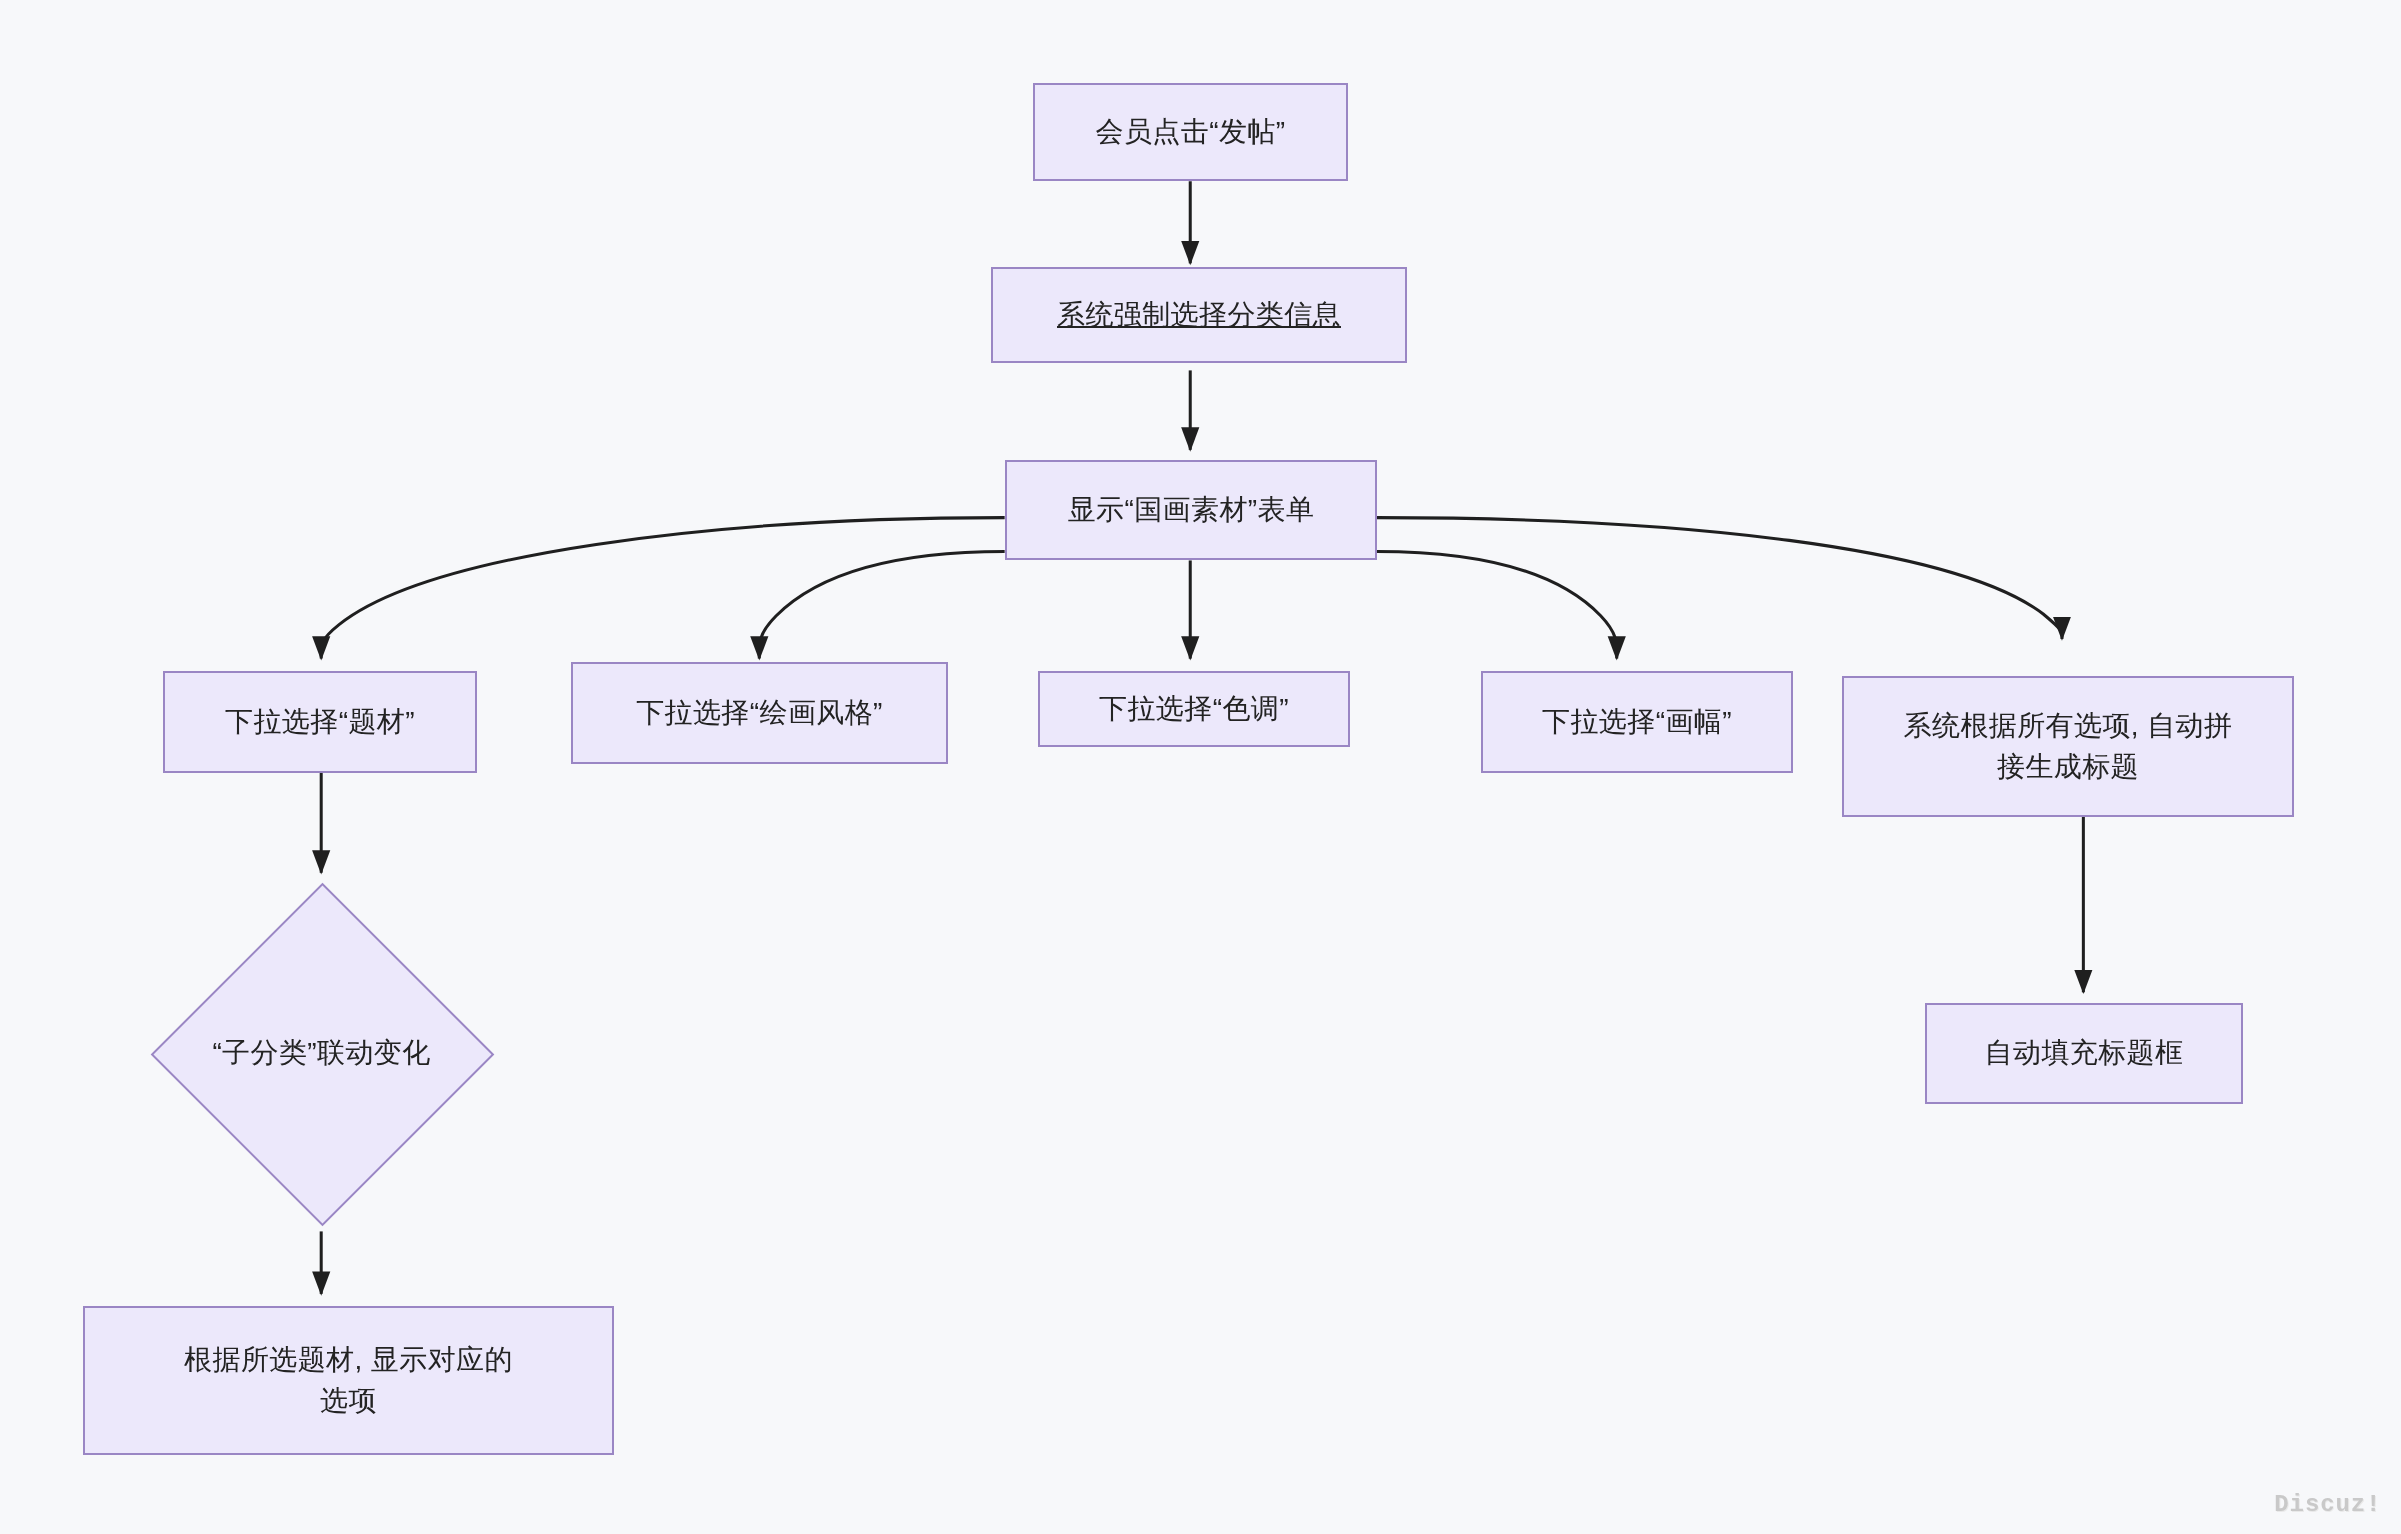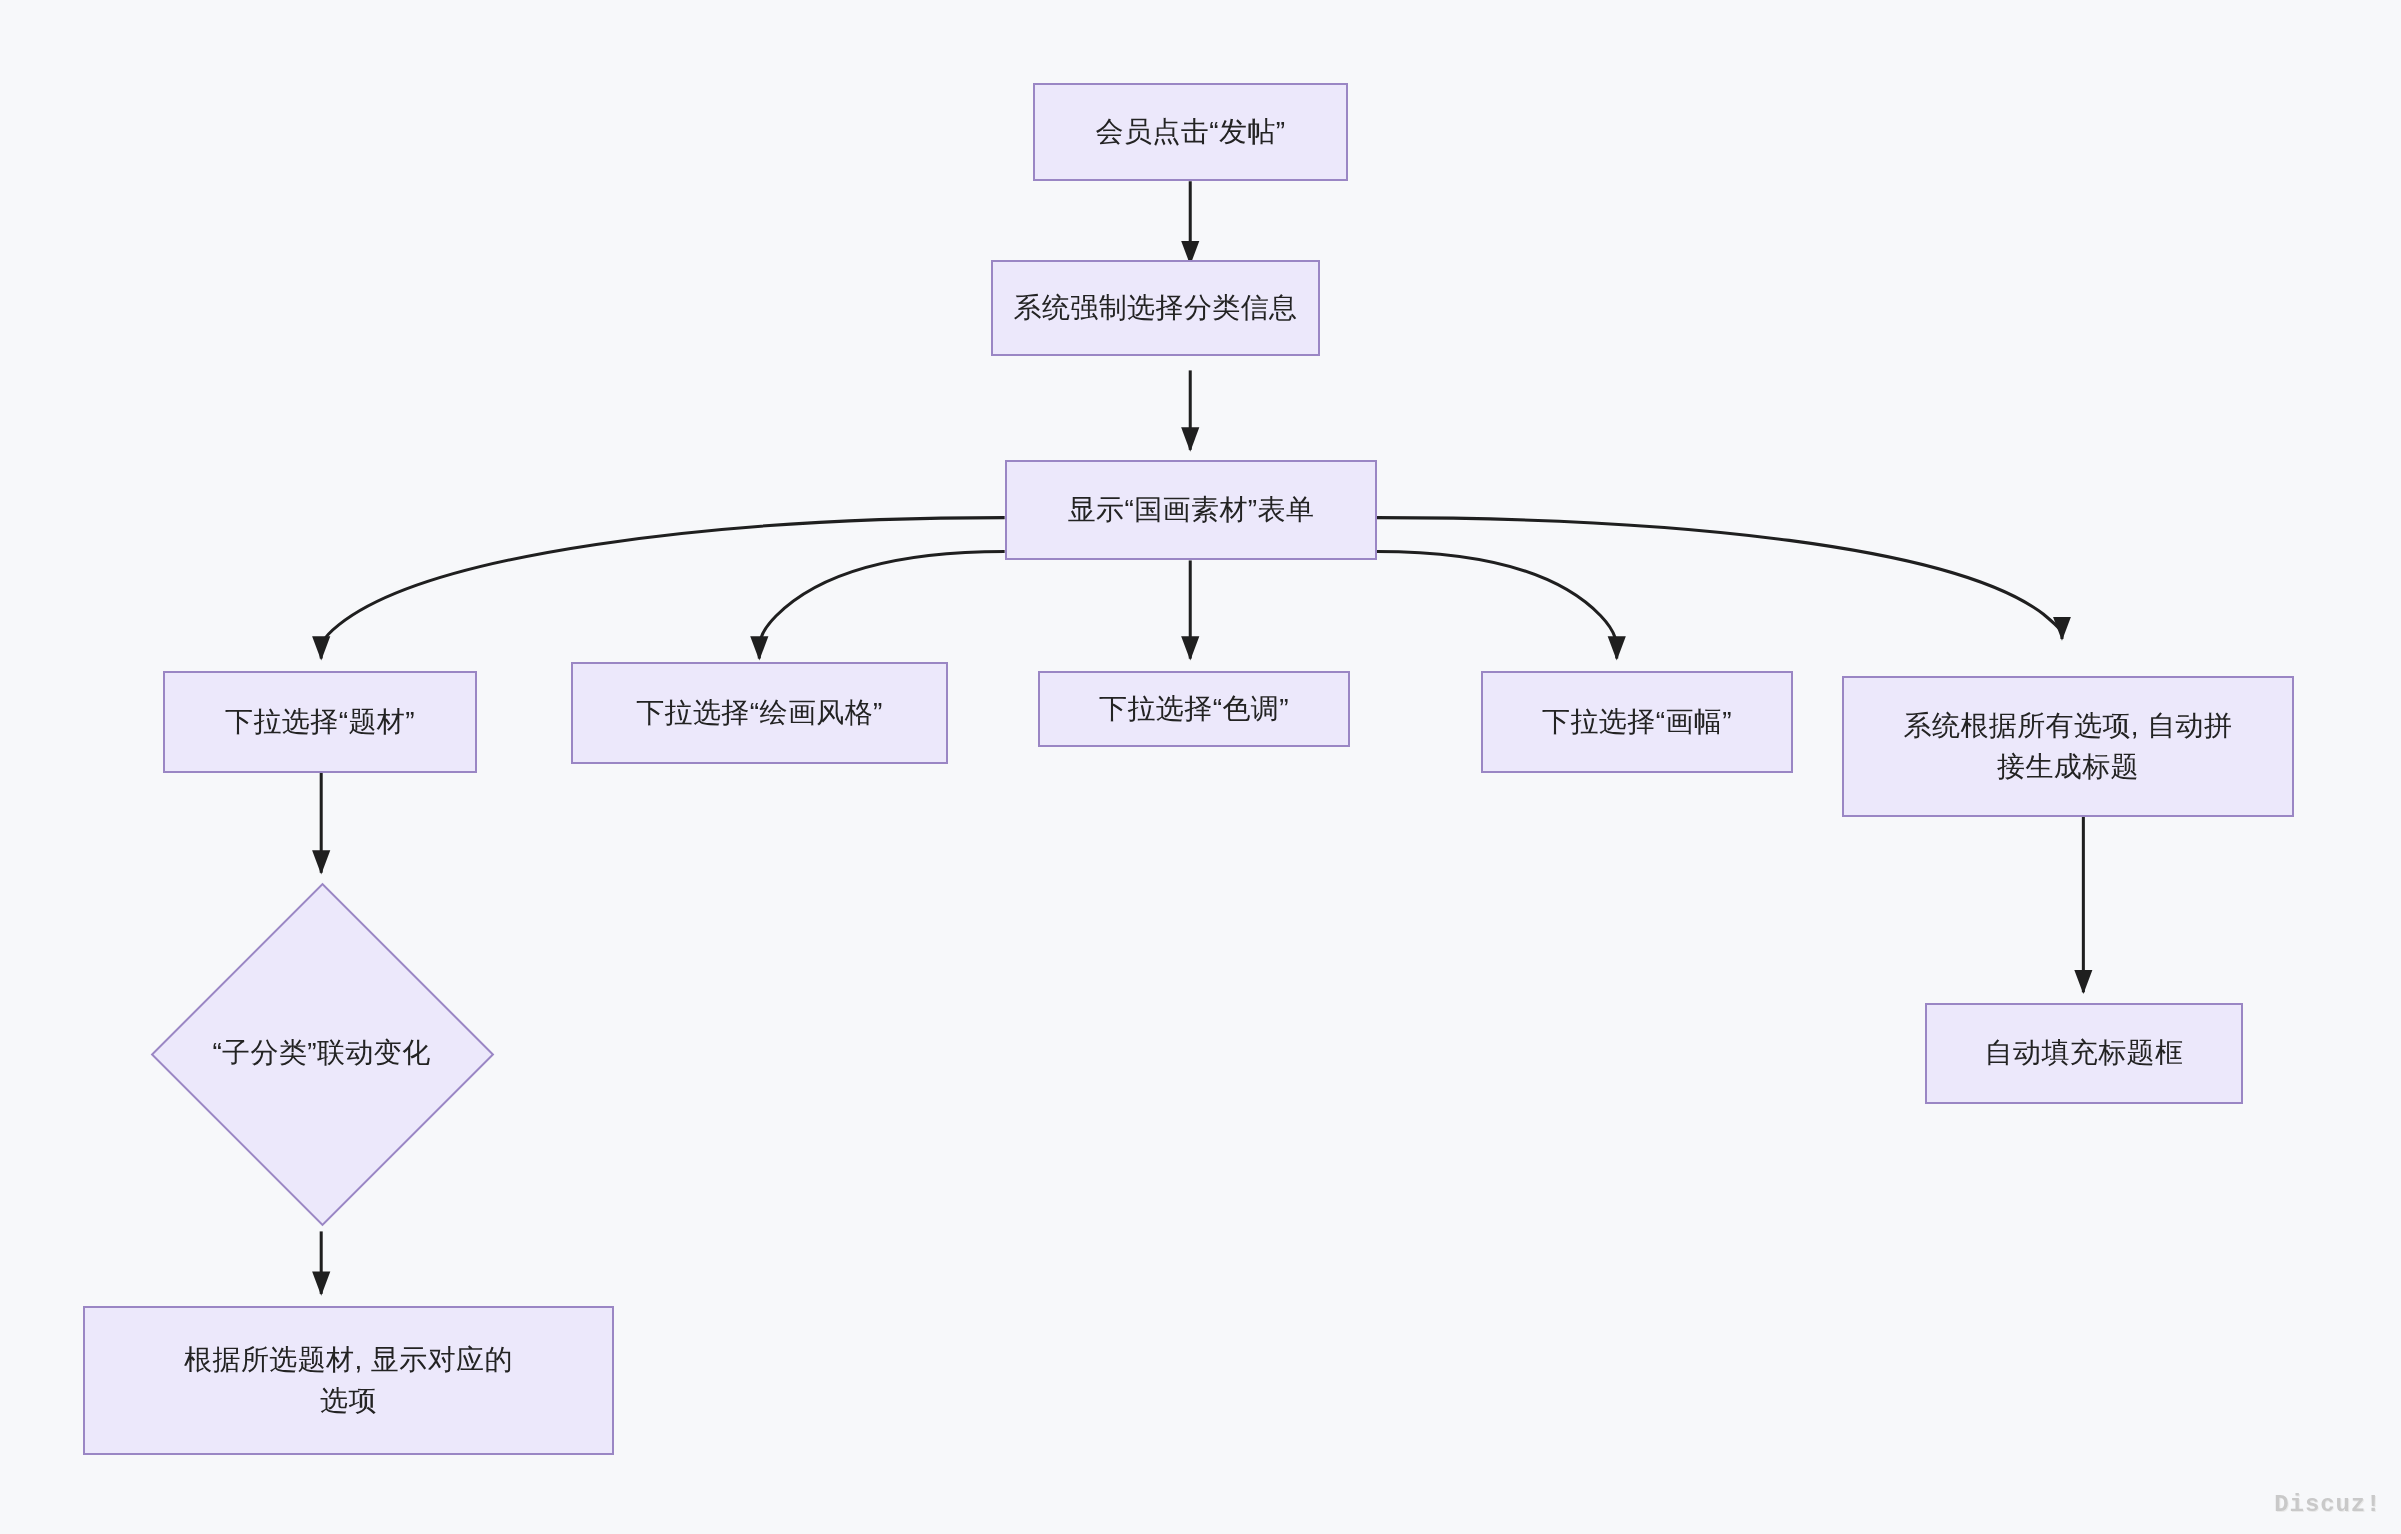--- a/index.html
+++ b/index.html
@@ -97,21 +97,21 @@
 
     <path d="M360,866 L360,978" stroke="#1f1f1f" stroke-width="3.4" fill="none" marker-end="url(#arrowhead)"></path>
 
     <path d="M360,1380 L360,1450" stroke="#1f1f1f" stroke-width="3.4" fill="none" marker-end="url(#arrowhead)"></path>
 
     <path d="M2335,888 L2335,1112" stroke="#1f1f1f" stroke-width="3.4" fill="none" marker-end="url(#arrowhead)"></path>
   </svg>
 
   <div class="node" style="left:1033px;top:83px;width:315px;height:98px;">会员点击“发帖”</div>
 
-  <div class="node" style="left:991px;top:260px;width:329px;height:96px;">系统强制选择分类信息</div>
+  <div class="node" style="left:991px;top:267px;width:416px;height:96px;text-decoration:underline;">系统强制选择分类信息</div>
 
   <div class="node" style="left:163px;top:671px;width:314px;height:102px;">下拉选择“题材”</div>
 
   <div class="node" style="left:1005px;top:460px;width:372px;height:100px;">显示“国画素材”表单</div>
 
   <div class="node" style="left:571px;top:662px;width:377px;height:102px;">下拉选择“绘画风格”</div>
 
   <div class="node" style="left:1038px;top:671px;width:312px;height:76px;">下拉选择“色调”</div>
 
   <div class="node" style="left:1439px;top:671px;width:312px;height:102px;margin-left:42px;">下拉选择“画幅”</div>

